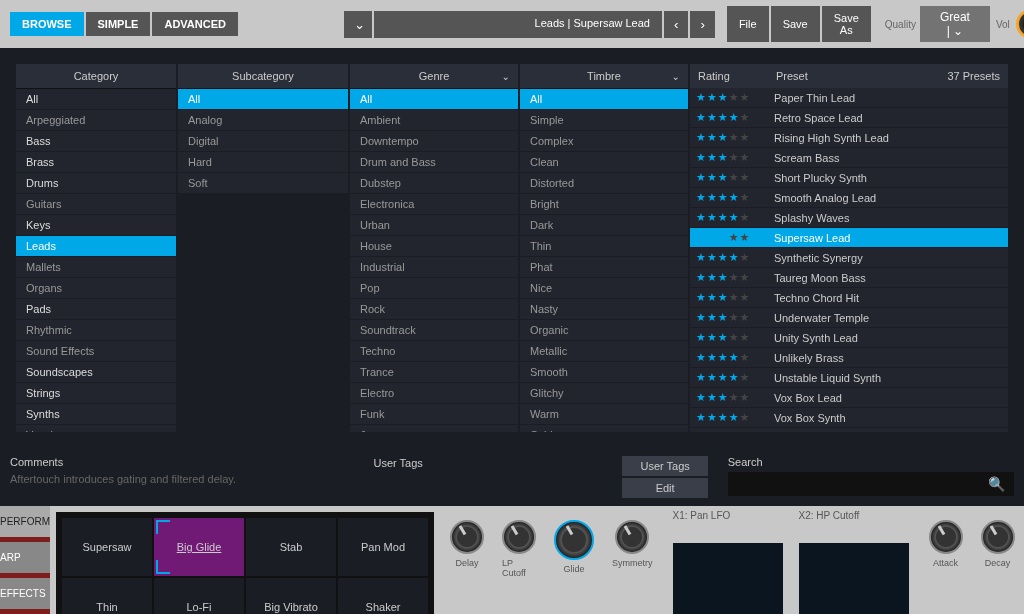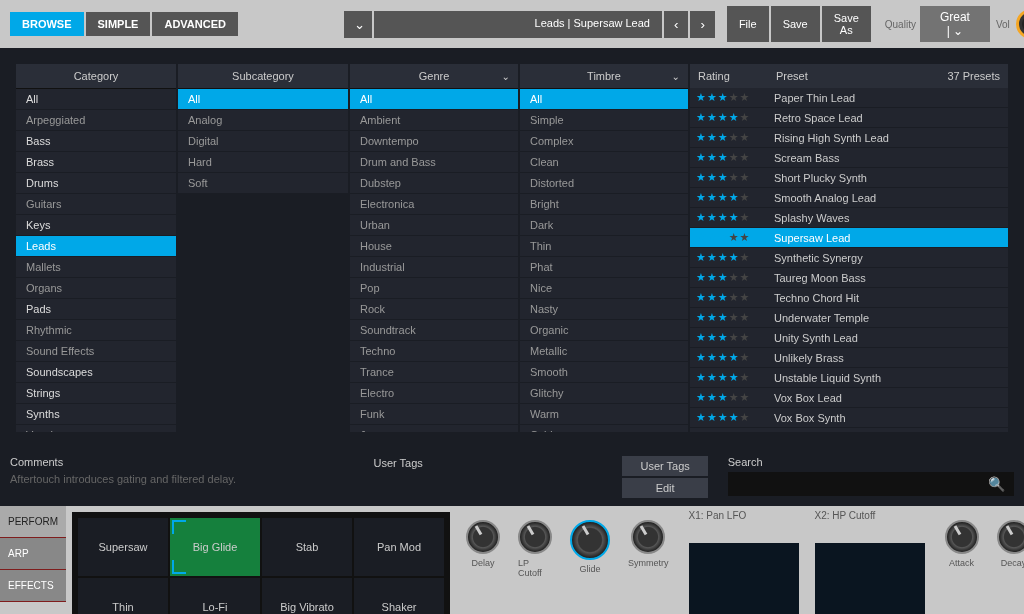--- a/index.html
+++ b/index.html
@@ -58,25 +58,25 @@
 .tag-btns { display:flex; flex-direction:column; gap:2px; }
 .tag-btn { background:#3a3e48; color:#ccc; border:none; padding:4px 18px; font-size:11px; cursor:pointer; }
 .search-wrap { flex:1; }
 .search-wrap .lbl { color:#ccc; font-size:11px; margin-bottom:4px; display:block; }
 .search-box { display:flex; background:#111; border:none; width:100%; padding:4px; align-items:center; }
 .search-box input { background:transparent; border:none; flex:1; color:#fff; outline:none; }
 .search-ico { color:#ccc; font-size:14px; padding:0 4px; }
 
 .perform { display:flex; background:#c8c8c8; height:150px; }
 .perf-tabs { display:flex; flex-direction:column; width:80px; }
-.perf-tab { background:#888; color:#fff; padding:10px 8px; font-size:10px; border:none; text-align:left; cursor:pointer; border-bottom:1px solid #7f1d1d; }
+.perf-tab { background:#888; color:#fff; padding:10px 0; font-size:10px; border:none; text-align:left; cursor:pointer; border-bottom:5px solid #7f1d1d; }
 .perf-tab.active { background:#aaa; color:#222; }
 .pad-grid { display:grid; grid-template-columns:repeat(4,90px); grid-template-rows:repeat(2,58px); gap:2px; background:#111; padding:6px; margin:6px; }
 .pad { background:#1a1d24; color:#ccc; display:flex; align-items:center; justify-content:center; font-size:11px; cursor:pointer; position:relative; }
-.pad.active { background:#15803d; }
+.pad.active { background:#701a75;text-decoration:underline; }
 .pad.active::before, .pad.active::after { content:''; position:absolute; width:12px; height:12px; border:2px solid #00a8e8; }
 .pad.active::before { top:2px; left:2px; border-right:none; border-bottom:none; }
 .pad.active::after { bottom:2px; left:2px; border-right:none; border-top:none; }
 .knob-row { display:flex; gap:18px; padding:14px 10px 0; align-items:flex-start; }
 .knob-unit { display:flex; flex-direction:column; align-items:center; gap:4px; }
 .knob { width:34px; height:34px; border-radius:50%; background:radial-gradient(circle,#333 45%,#555 50%,#222 70%); border:2px solid #888; position:relative; }
 .knob.big { width:40px; height:40px; border-color:#00a8e8; }
 .knob::after { content:''; position:absolute; width:3px; height:10px; background:#ccc; top:2px; left:50%; transform:translateX(-50%) rotate(-30deg); transform-origin:50% 14px; }
 .knob-lbl { font-size:9px; color:#555; }
 .xy-pad { width:110px; height:110px; background:#0a1520; position:relative; margin-top:4px; }

